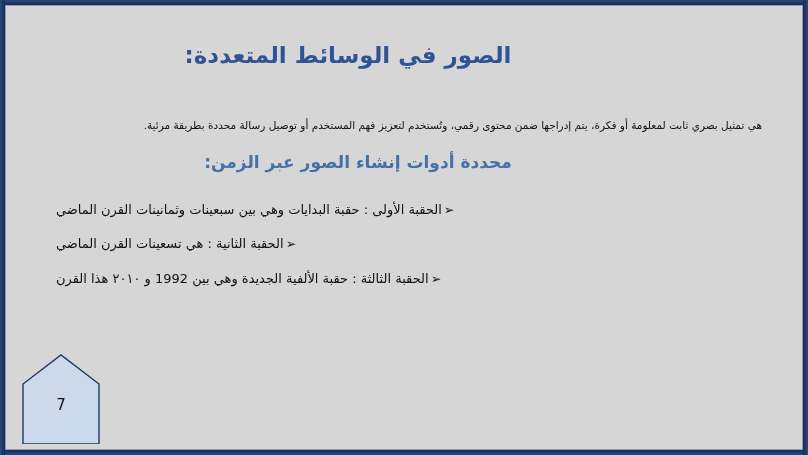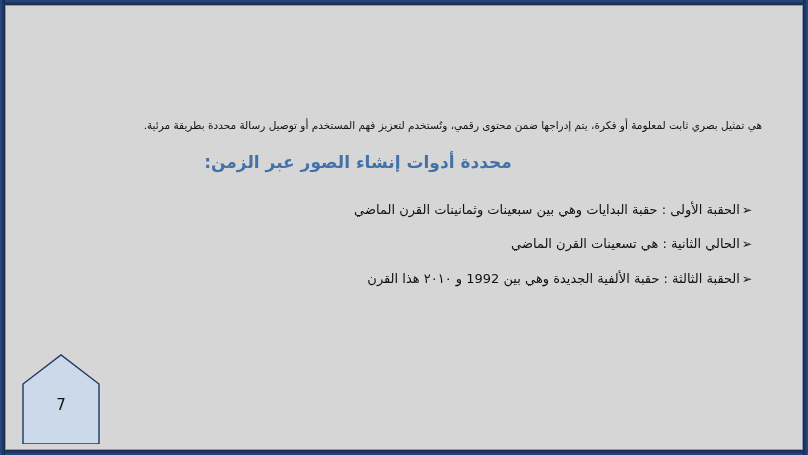--- a/index.html
+++ b/index.html
@@ -111,21 +111,21 @@
     top: 196px;
     right: 50px;
     left: 50px;
     direction: rtl;
     list-style: none;
     margin: 0;
     padding: 0;
   }
   .bullet-item {
     display: block;
-    text-align: right;
+    text-align: left;
     color: #111111;
     font-size: 13px;
     line-height: 1.25;
     margin-bottom: 18px;
     direction: rtl;
     white-space: nowrap;
   }
   .bullet-glyph {
     display: inline-block;
     font-size: 12px;
@@ -164,33 +164,34 @@
 
 <div class="slide">
   <div class="frame-top"></div>
   <div class="frame-bottom"></div>
   <div class="frame-left"></div>
   <div class="frame-right"></div>
 
   <div class="slide-inner">
     <div class="content">
 
+      <div class="title">الصور في الوسائط المتعددة:</div>
 
       <div class="body-text">هي تمثيل بصري ثابت لمعلومة أو فكرة، يتم إدراجها ضمن محتوى رقمي، وتُستخدم لتعزيز فهم المستخدم أو توصيل رسالة محددة بطريقة مرئية.</div>
 
       <div class="subtitle">محددة أدوات إنشاء الصور عبر الزمن:</div>
 
       <div class="bullet-list">
 
         <div class="bullet-item">
           <span class="bullet-glyph">➢</span><span class="bullet-text">الحقبة الأولى : حقبة البدايات وهي بين سبعينات وثمانينات القرن الماضي</span>
         </div>
 
         <div class="bullet-item">
-          <span class="bullet-glyph">➢</span><span class="bullet-text">الحالي الثانية : هي تسعينات القرن الماضي</span>
+          <span class="bullet-glyph">➢</span><span class="bullet-text">الحقبة الثانية : هي تسعينات القرن الماضي</span>
         </div>
 
         <div class="bullet-item">
           <span class="bullet-glyph">➢</span><span class="bullet-text">الحقبة الثالثة : حقبة الألفية الجديدة وهي بين 1992 و ٢٠١٠ هذا القرن</span>
         </div>
 
 
       </div>
 
       <div class="page-badge">

